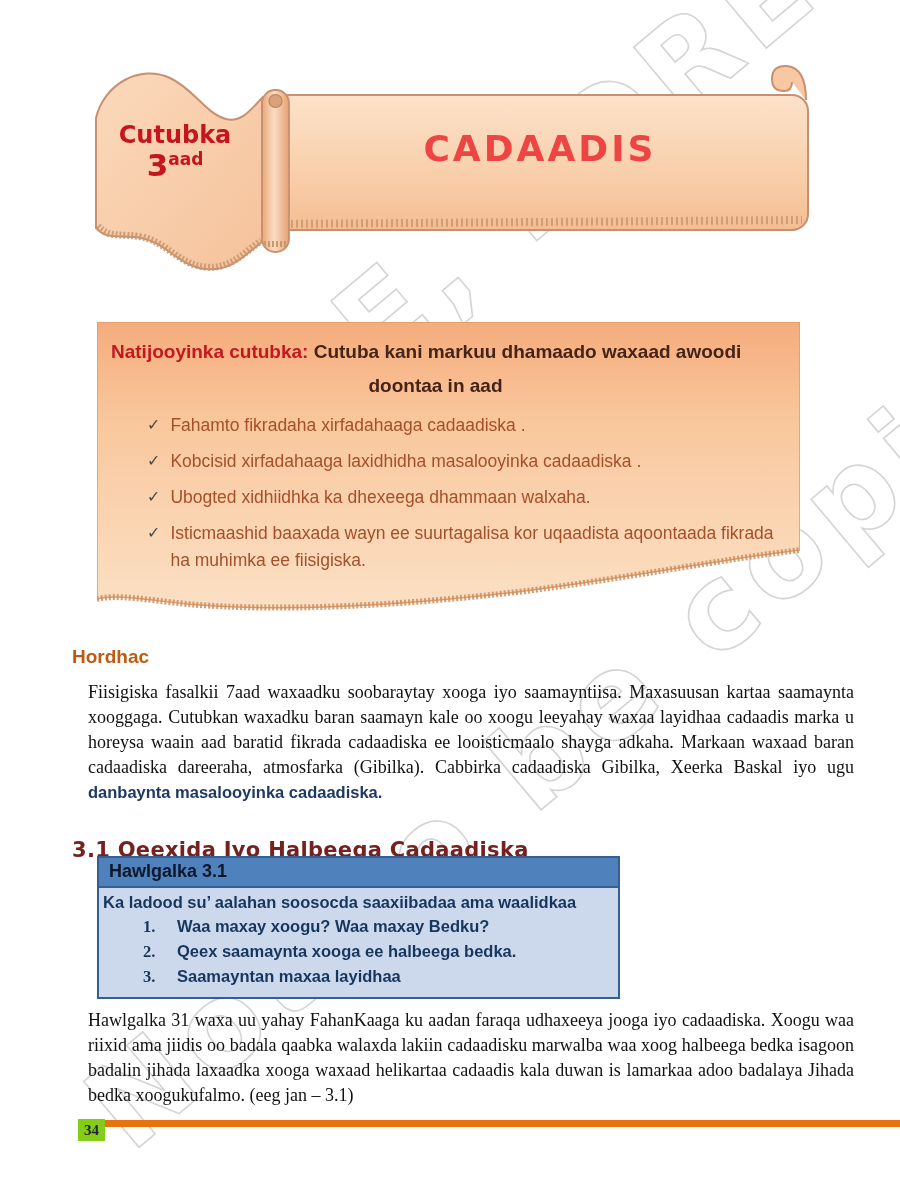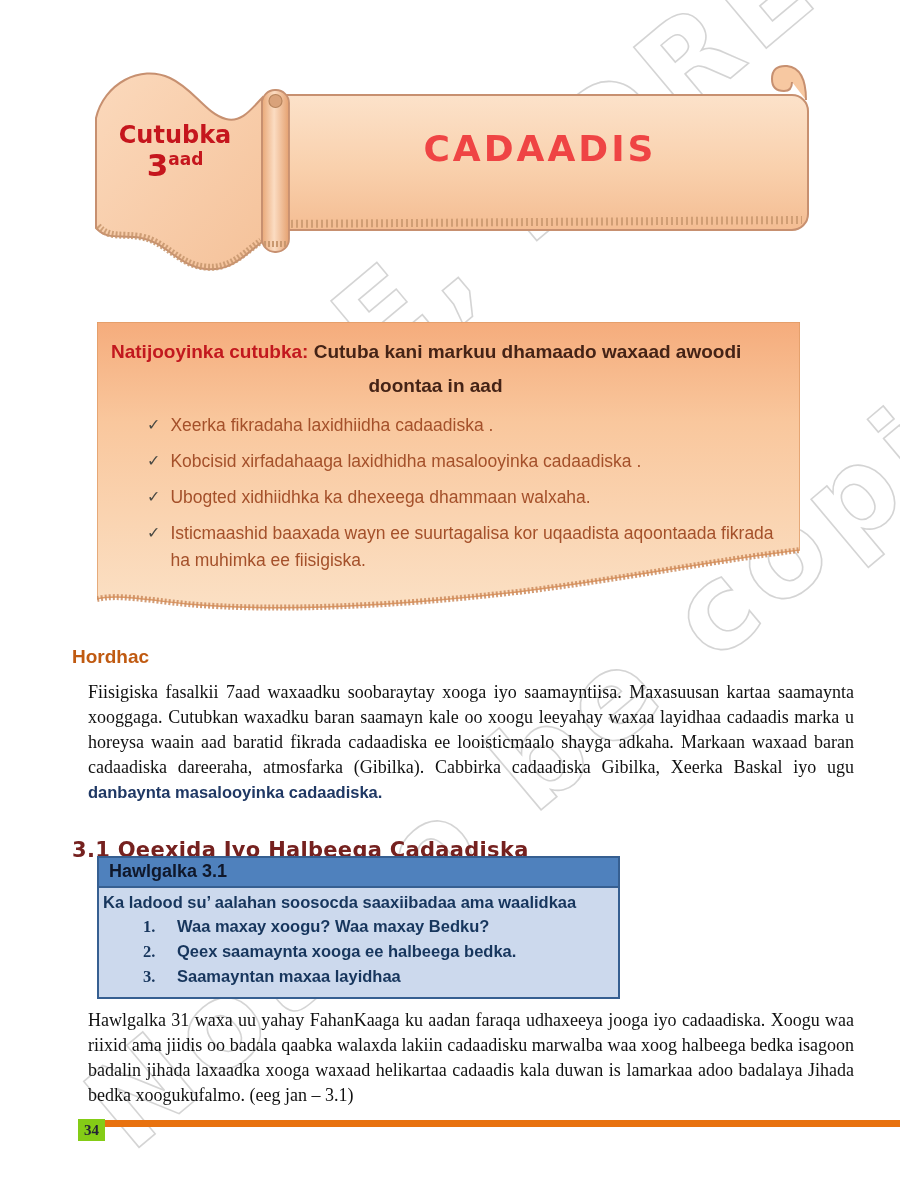--- a/index.html
+++ b/index.html
@@ -167,21 +167,21 @@
                C 50 278 20 272 0 277 Z" fill="url(#gObj)" stroke="#e09b66" stroke-width="1.5"></path>
       <path d="M 0 277 C 20 272 50 278 90 282 C 180 290 300 284 420 270 C 520 258 620 238 703 228" stroke="#cc8c5e" stroke-width="6" stroke-dasharray="2,2" fill="none" opacity="0.85"></path>
     </svg>
     <div class="obj-content">
       <div class="obj-title">
         <span class="obj-label">Natijooyinka cutubka:</span><span class="obj-intro"> Cutuba kani markuu dhamaado waxaad awoodi</span>
         <span class="obj-intro2">doontaa in aad</span>
       </div>
       <div class="obj-item">
         <span class="check">✓</span>
-        <span>Xeerka  fikradaha laxidhiidha cadaadiska .</span>
+        <span>Fahamto  fikradaha xirfadahaaga cadaadiska .</span>
       </div>
       <div class="obj-item">
         <span class="check">✓</span>
         <span>Kobcisid xirfadahaaga laxidhidha masalooyinka cadaadiska .</span>
       </div>
       <div class="obj-item">
         <span class="check">✓</span>
         <span>Ubogted xidhiidhka ka dhexeega dhammaan  walxaha.</span>
       </div>
       <div class="obj-item">

